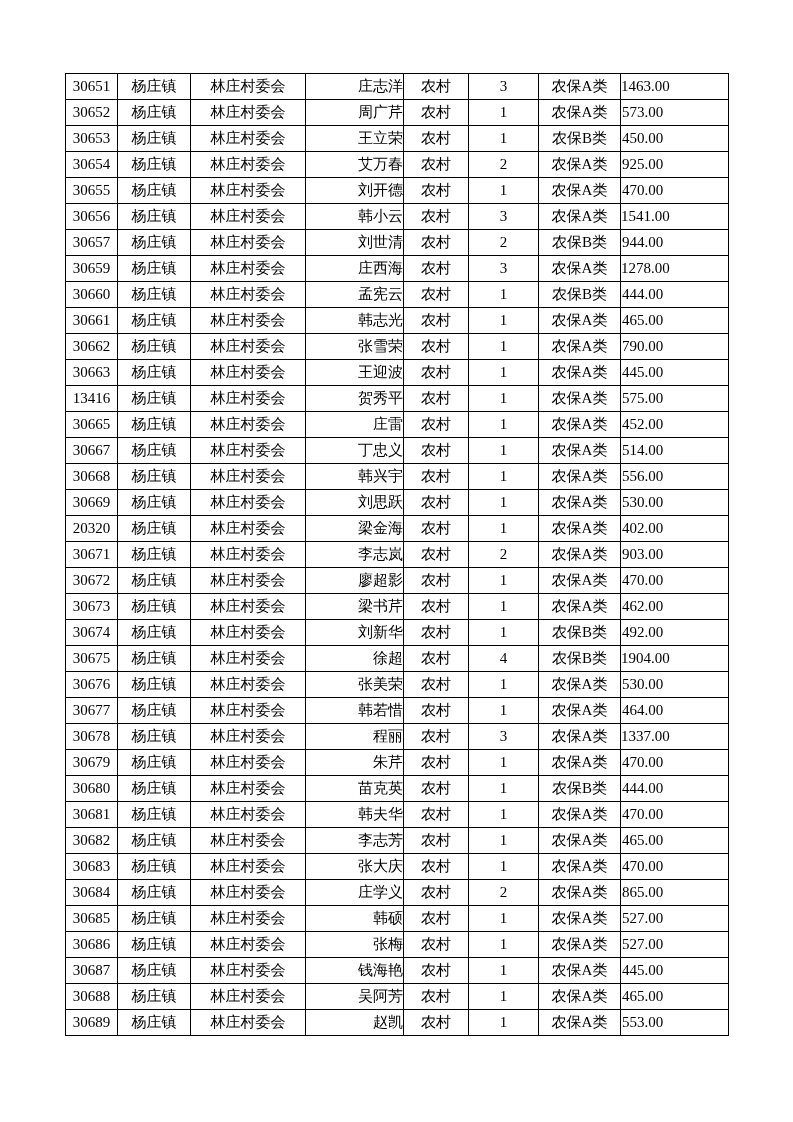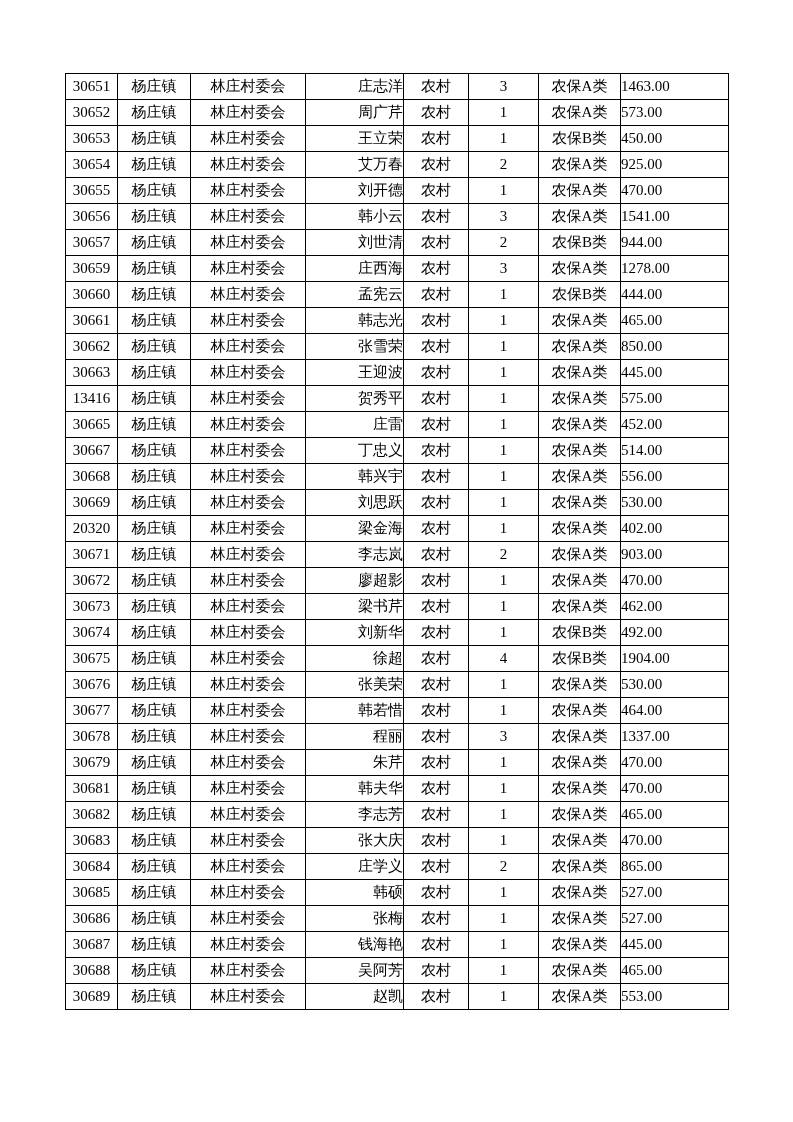--- a/index.html
+++ b/index.html
@@ -36,21 +36,21 @@
     white-space: nowrap;
     overflow: hidden;
     padding: 0;
   }
   
   table.benefit-table td:nth-child(4) {
     text-align: right;
     padding-left: 25px;
   }
   table.benefit-table td:nth-child(8) {
-    text-align: left;
+    text-align: center;
     padding-right: 64px;
   }
 </style>
 </head>
 <body>
 
 <div class="page">
   <table class="benefit-table">
     <colgroup>
       <col style="width:52px">
@@ -164,21 +164,21 @@
           <td>465.00</td>
         </tr>
         <tr>
           <td>30662</td>
           <td>杨庄镇</td>
           <td>林庄村委会</td>
           <td>张雪荣</td>
           <td>农村</td>
           <td>1</td>
           <td>农保A类</td>
-          <td>850.00</td>
+          <td>790.00</td>
         </tr>
         <tr>
           <td>30663</td>
           <td>杨庄镇</td>
           <td>林庄村委会</td>
           <td>王迎波</td>
           <td>农村</td>
           <td>1</td>
           <td>农保A类</td>
           <td>445.00</td>
@@ -325,20 +325,30 @@
         </tr>
         <tr>
           <td>30679</td>
           <td>杨庄镇</td>
           <td>林庄村委会</td>
           <td>朱芹</td>
           <td>农村</td>
           <td>1</td>
           <td>农保A类</td>
           <td>470.00</td>
+        </tr>
+        <tr>
+          <td>30680</td>
+          <td>杨庄镇</td>
+          <td>林庄村委会</td>
+          <td>苗克英</td>
+          <td>农村</td>
+          <td>1</td>
+          <td>农保B类</td>
+          <td>444.00</td>
         </tr>
         <tr>
           <td>30681</td>
           <td>杨庄镇</td>
           <td>林庄村委会</td>
           <td>韩夫华</td>
           <td>农村</td>
           <td>1</td>
           <td>农保A类</td>
           <td>470.00</td>

